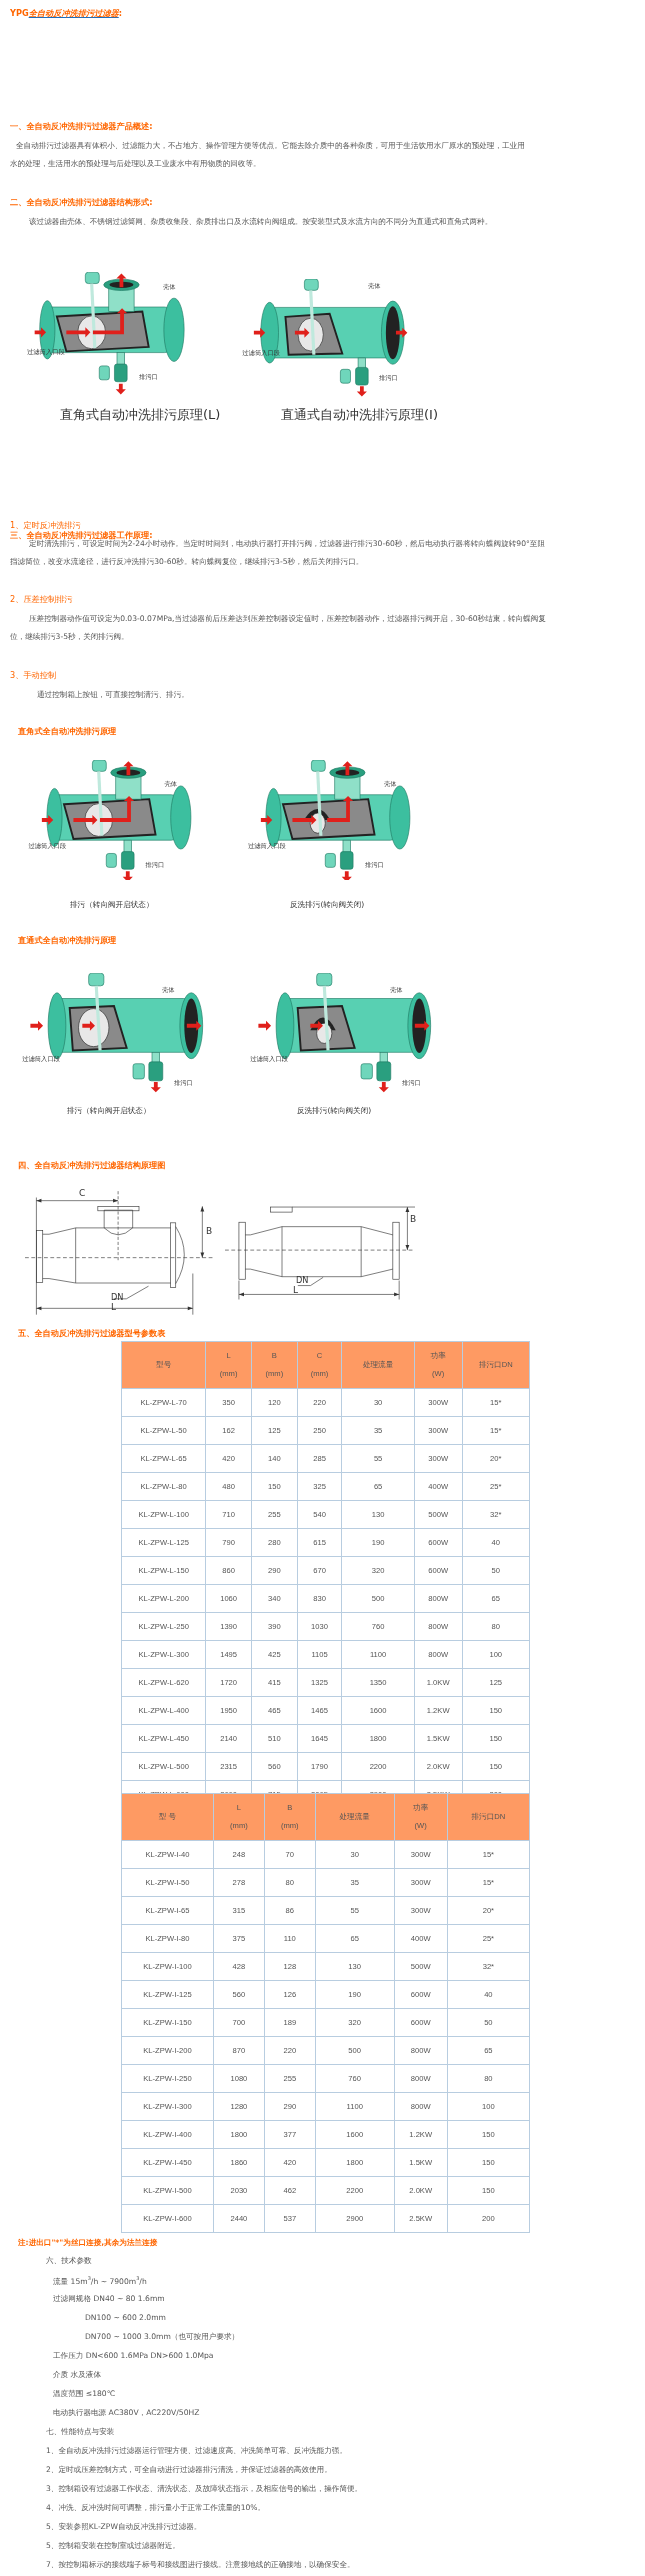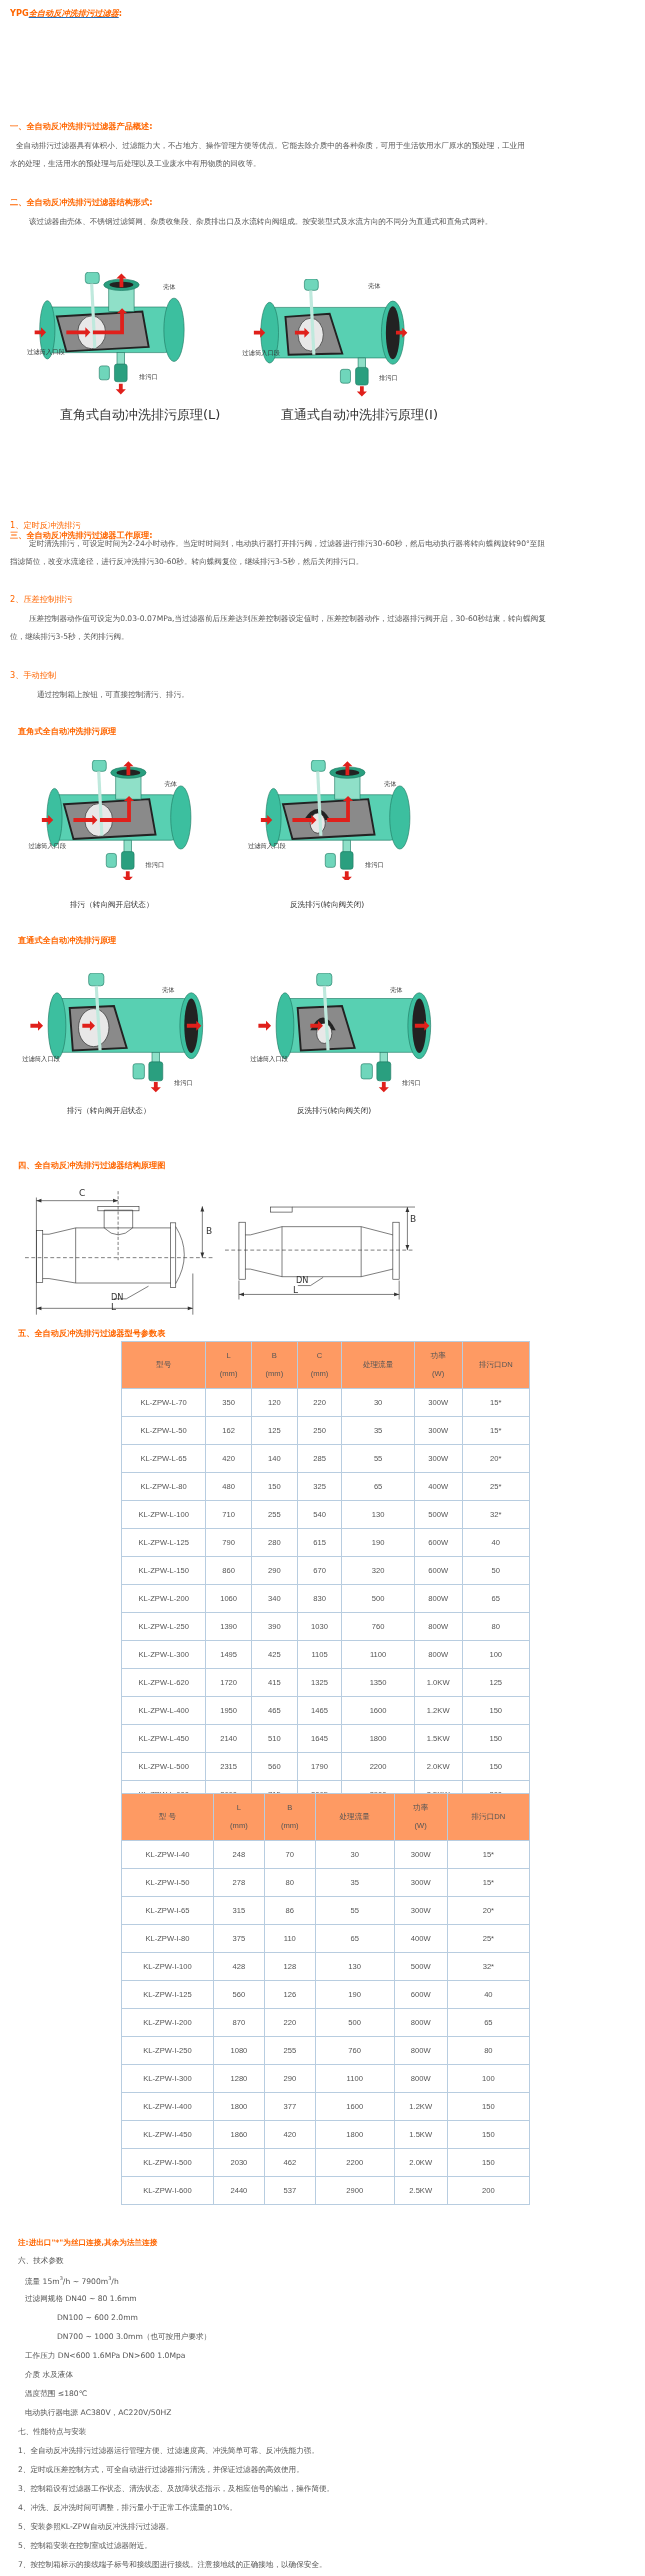--- a/index.html
+++ b/index.html
@@ -36,21 +36,21 @@
     font-weight: normal;
     border: 0.6px solid #b8cde0;
     height: 44px;
     line-height: 18px;
   }
   table.spec td {
     border: 0.6px solid #b8cde0;
     height: 25px;
     background: #ffffff;
   }
-  .tech-line { position: absolute; font-size: 7.6px; color: #555; white-space: nowrap; }
+  .tech-line { position: absolute; font-size: 7.6px; color: #555; white-space: nowrap; margin-left: 28px; }
   sup { font-size: 5px; }
 </style>
 </head>
 <body>
 
 <div class="page">
 
   <div class="abs title orange-bold" style="left:10px; top:7.6px; font-size:8.2px;">
     <span>YPG</span><a href="#">全自动反冲洗排污过滤器</a><span>:</span>
   </div>
@@ -528,20 +528,28 @@
         </tr>
         <tr>
           <td>KL-ZPW-I-125</td>
           <td>560</td>
           <td>126</td>
           <td>190</td>
           <td>600W</td>
           <td>40</td>
         </tr>
         <tr>
+          <td>KL-ZPW-I-150</td>
+          <td>700</td>
+          <td>189</td>
+          <td>320</td>
+          <td>600W</td>
+          <td>50</td>
+        </tr>
+        <tr>
           <td>KL-ZPW-I-200</td>
           <td>870</td>
           <td>220</td>
           <td>500</td>
           <td>800W</td>
           <td>65</td>
         </tr>
         <tr>
           <td>KL-ZPW-I-250</td>
           <td>1080</td>

